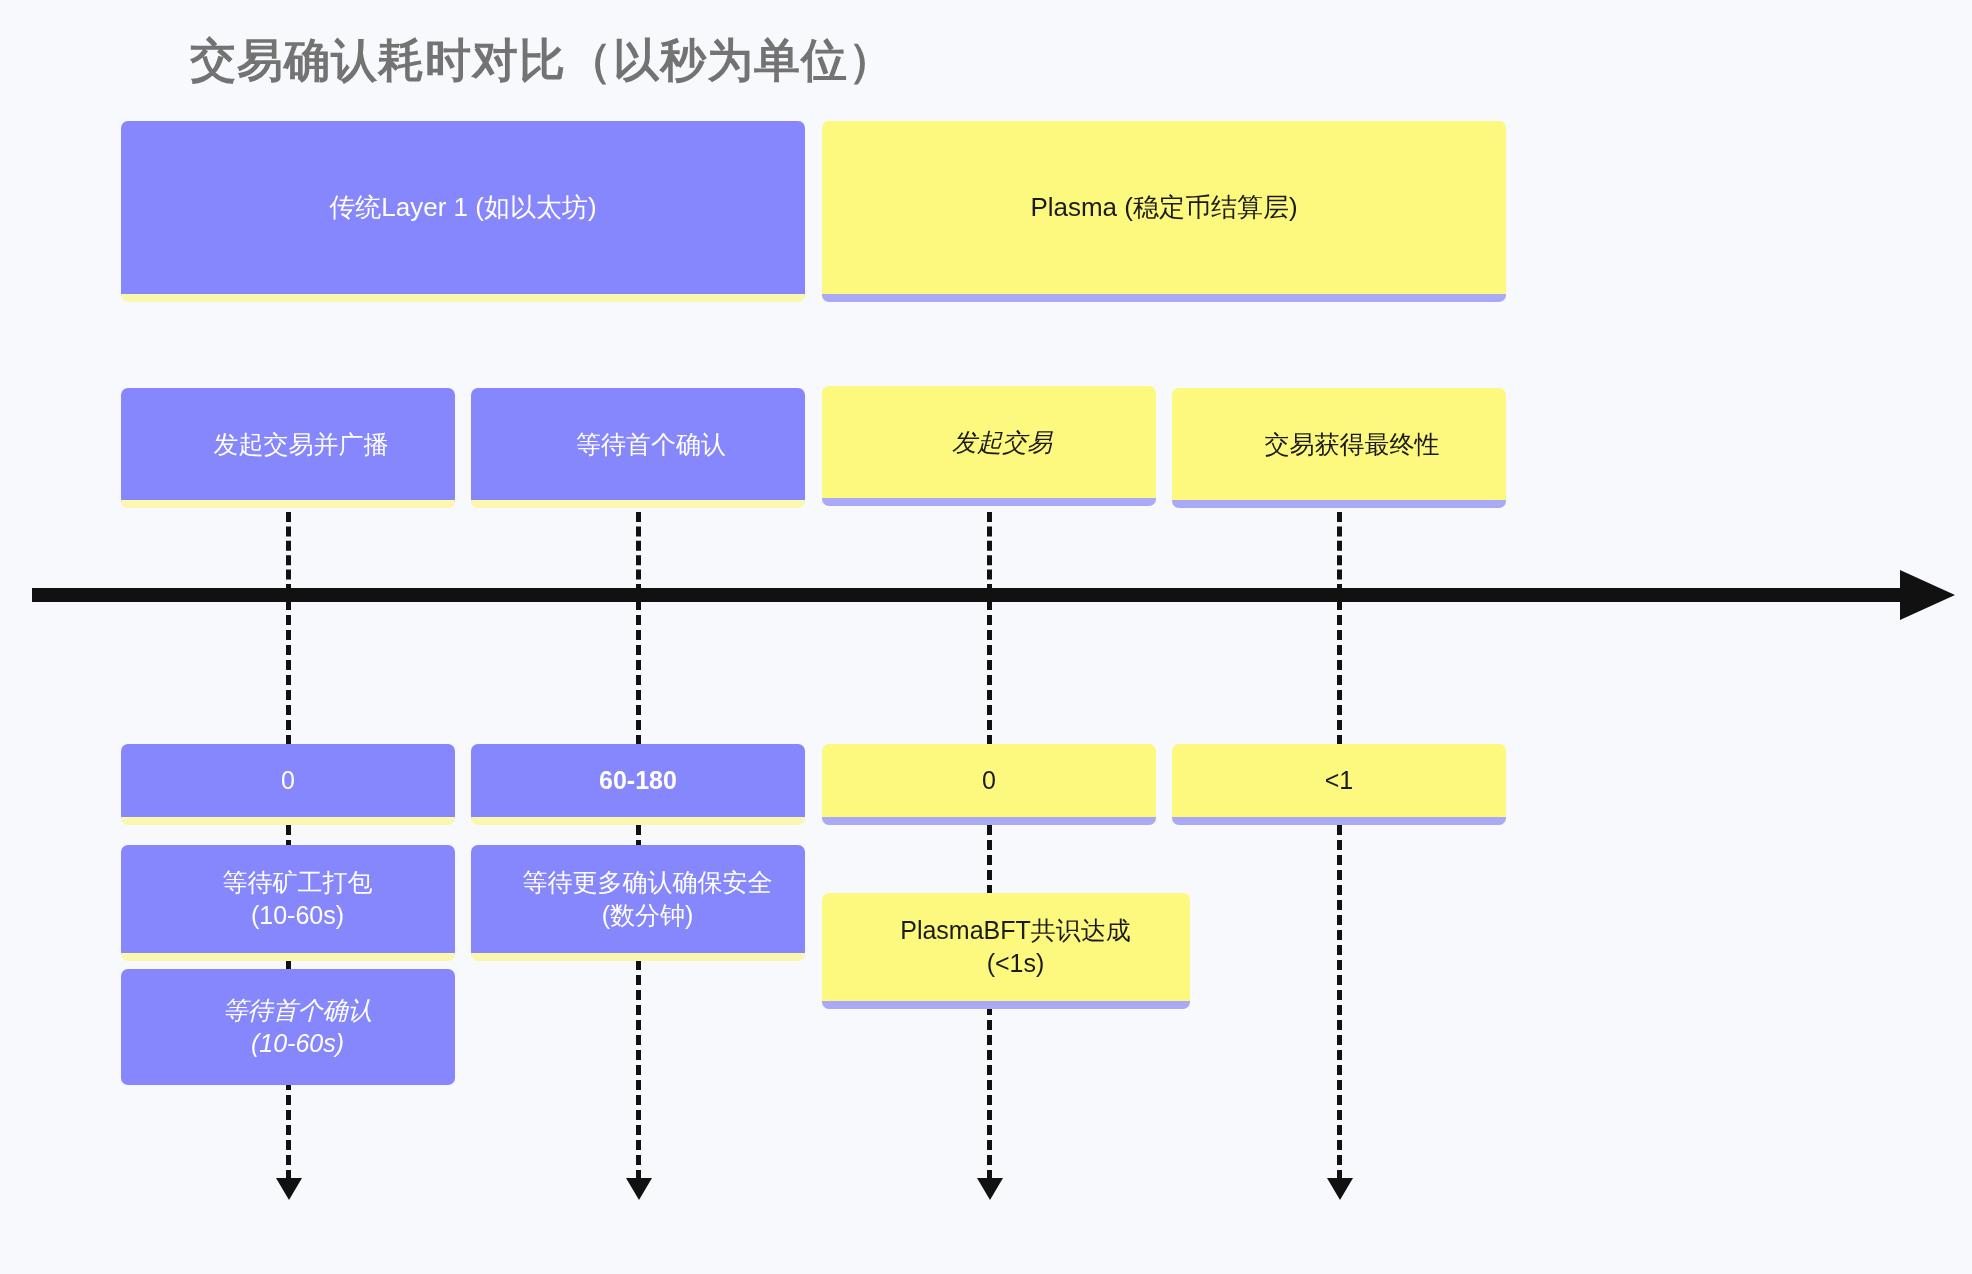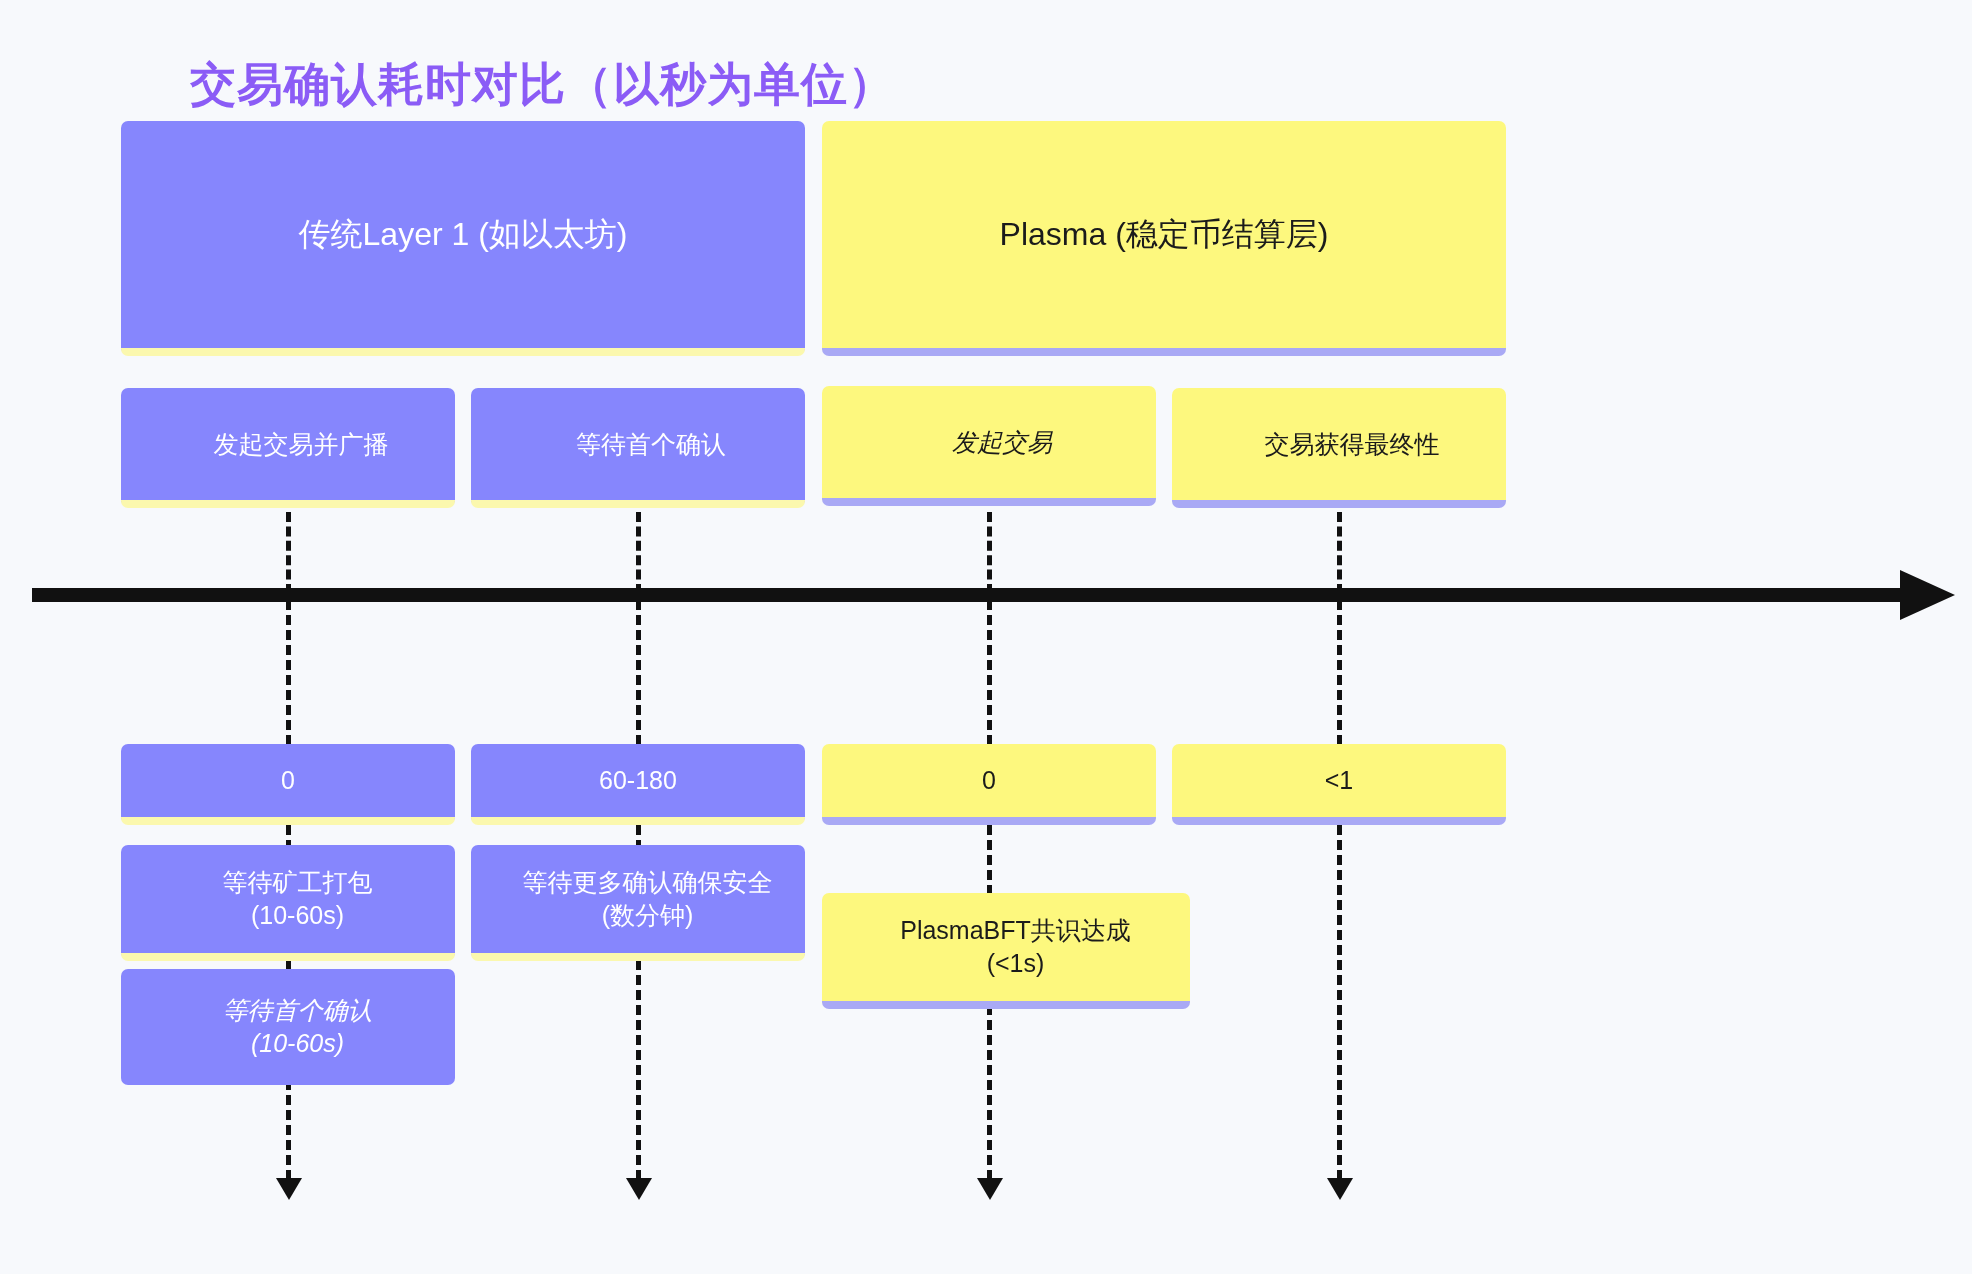--- a/index.html
+++ b/index.html
@@ -21,24 +21,23 @@
     height: 1274px;
   }
 
   
   .title {
     position: absolute;
     left: 190px;
     top: 30px;
     font-size: 46px;
     font-weight: bold;
-    color: #8b5cf6;
+    color: #737373;
     letter-spacing: 1px;
     white-space: nowrap;
-    margin-top: 24px;
   }
 
   
   .box {
     position: absolute;
     box-sizing: border-box;
     border-radius: 7px;
     display: flex;
     align-items: center;
     justify-content: center;
@@ -54,22 +53,22 @@
   .box.yellow {
     background: #fdf87e;
     color: #1b1b1b;
     border-bottom: 8px solid #a9a9f5;
   }
   .box.noborder {
     border-bottom: none;
   }
 
   .header-box {
-    height: 235px;
-    font-size: 32px;
+    height: 181px;
+    font-size: 26px;
   }
   .stage-box {
     height: 120px;
     font-size: 25px;
     padding-left: 26px;
   }
   .value-box {
     height: 81px;
     font-size: 25px;
   }
@@ -134,21 +133,21 @@
 
   <div class="dash" style="left:987px; top:512px; height:82px;"></div>
   <div class="dash" style="left:987px; top:600px; height:580px;"></div>
   <div class="dash-arrow" style="left:977px; top:1178px;"></div>
 
   <div class="dash" style="left:1337px; top:512px; height:82px;"></div>
   <div class="dash" style="left:1337px; top:600px; height:580px;"></div>
   <div class="dash-arrow" style="left:1327px; top:1178px;"></div>
 
   <div class="box purple value-box" style="left:121px; top:744px; width:334px;">0</div>
-  <div class="box purple value-box" style="left:471px; top:744px; width:334px;">60-180</div>
+  <div class="box purple value-box" style="left:471px; top:744px; width:334px;font-weight:bold;">60-180</div>
   <div class="box yellow value-box" style="left:822px; top:744px; width:334px;">0</div>
   <div class="box yellow value-box" style="left:1172px; top:744px; width:334px;">&lt;1</div>
 
   <div class="box purple detail-box" style="left:121px; top:845px; width:334px;">等待矿工打包
 (10-60s)</div>
   <div class="box purple detail-box" style="left:471px; top:845px; width:334px;">等待更多确认确保安全
 (数分钟)</div>
   <div class="box yellow detail-box" style="left:822px; top:845px; width:368px;margin-top:48px;">PlasmaBFT共识达成
 (&lt;1s)</div>
 

